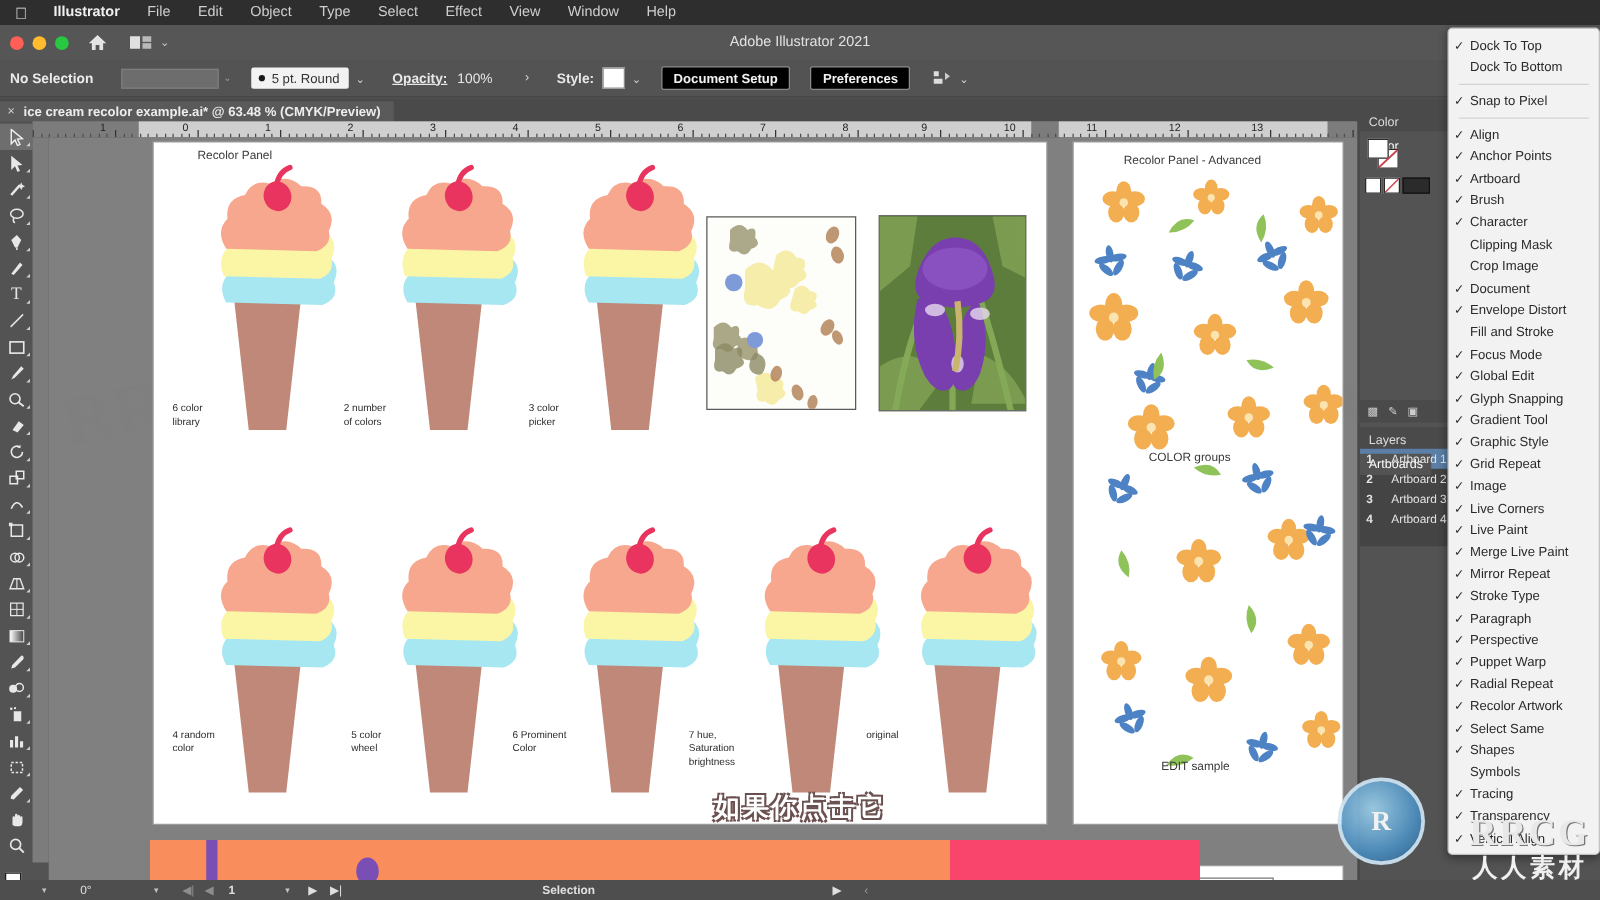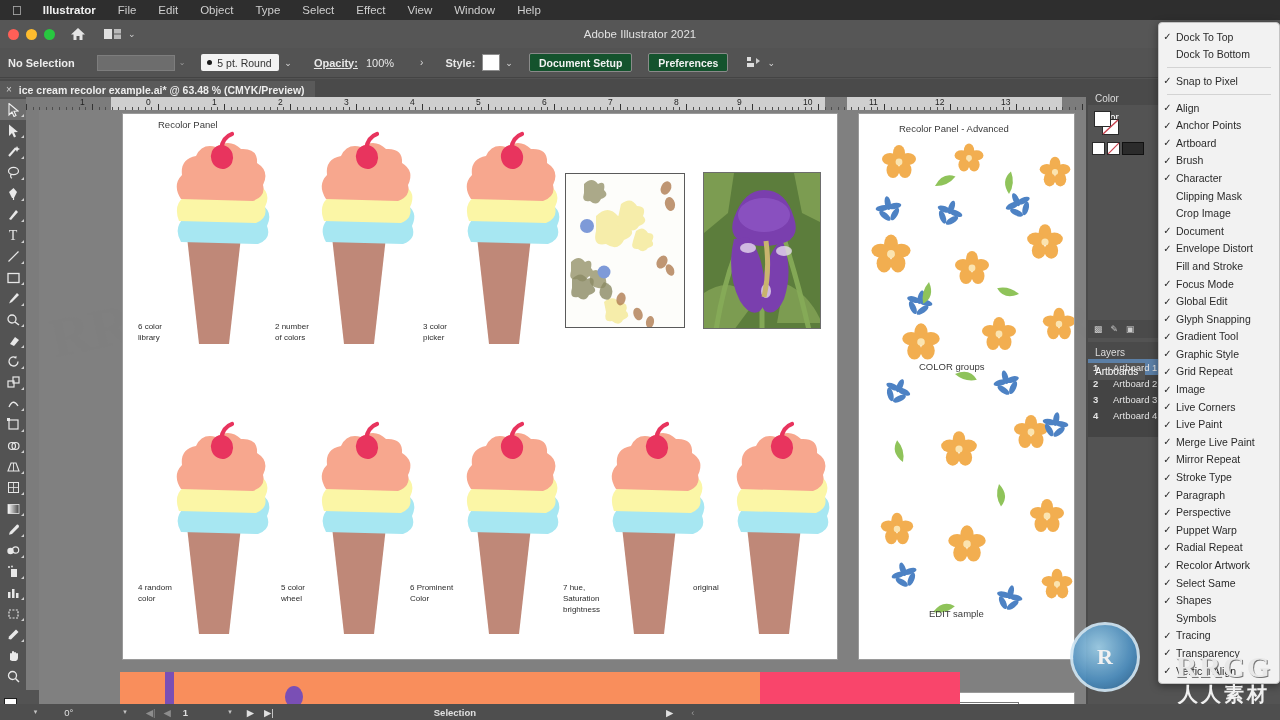--- a/index.html
+++ b/index.html
@@ -61,21 +61,21 @@
   .stroke-dot { width: 5px; height: 5px; background: #1a1a1a; border-radius: 50%; }
   .cb-chev { margin-left: 5px; font-size: 9px; color: #dcdcdc; }
   .cb-opacity { margin-left: 22px; font-weight: bold; }
   .cb-opacity u { text-decoration: underline; }
   .cb-opval { margin-left: 8px; font-weight: normal; }
   .cb-arrow { margin-left: 26px; color: #dadada; font-size: 10px; }
   .cb-style { margin-left: 22px; font-weight: bold; }
   .style-swatch { margin-left: 7px; width: 18px; height: 17px; background: #fff; border: 1px solid #8d8d8d; }
   .cb-btn {
     margin-left: 16px; height: 19px; border: 1px solid #8a8a8a; border-radius: 2px;
-    background: #14532d; color: #f2f2f2; font-size: 10.5px; font-weight: bold;
+    background: #000000; color: #f2f2f2; font-size: 10.5px; font-weight: bold;
     display: flex; align-items: center; padding: 0 9px;
   }
   .cb-align { margin-left: 18px; width: 16px; height: 15px; }
 
   
   .doctab {
     position: absolute; top: 79px; left: 0; width: 1280px; height: 18px;
     background: #4a4a4a;
   }
   .doctab .tab {
@@ -708,21 +708,21 @@
 of colors</div>
       <div class="ice-label" style="left:300px;top:207px;">3 color
 picker</div>
 
       <div class="ice-label" style="left:15px;top:468px;">4 random
 color</div>
       <div class="ice-label" style="left:158px;top:468px;">5 color
 wheel</div>
       <div class="ice-label" style="left:287px;top:468px;">6 Prominent
 Color</div>
-      <div class="ice-label" style="left:440px;top:468px;">7 hue,
+      <div class="ice-label" style="left:428px;top:468px;">7 hue,
 Saturation
 brightness</div>
       <div class="ice-label" style="left:570px;top:468px;">original</div>
 
       <div style="position:absolute;left:442px;top:59px;width:120px;height:155px;background:#fdfdfa;border:1px solid #5a5a5a;overflow:hidden;">
         <svg width="120" height="155" viewBox="0 0 120 155">
           <g fill="#9c9a74" opacity="0.85">
             <path d="M18 10 q8-8 14 0 q8-4 6 6 q6 6 -3 9 q-4 8 -11 2 q-9 2 -6-8 z"></path>
             <path d="M5 88 q8-8 14 0 q8-4 6 6 q6 6 -3 9 q-4 8 -11 2 q-9 2 -6-8 z"></path>
             <path d="M30 96 q10 2 10 10 q2 10 -8 8 q-10 -2 -8 -10 q0 -8 6 -8z"></path>
@@ -1133,20 +1133,21 @@
         </div>
       </div>
   </div>
 
   <div class="filmstrip">
     <div class="purple"></div>
     <div class="blob" style="left:165px;top:14px;width:18px;height:22px;"></div>
     <div class="pink"></div>
   </div>
 
+  <div class="sub-cn">如果你点击它</div>
 
   <div class="rrcg-logo">R</div>
   <div class="rrcg-text">RRCG</div>
   <div class="rrcg-text2">人人素材</div>
 
   <div class="statusbar">
     <span class="sb-i" style="margin-left:22px;">&nbsp;</span>
     <span class="sb-chev">▾</span>
     <span class="sb-i" style="margin-left:22px;">0°</span>
     <span class="sb-chev" style="margin-left:50px;">▾</span>

